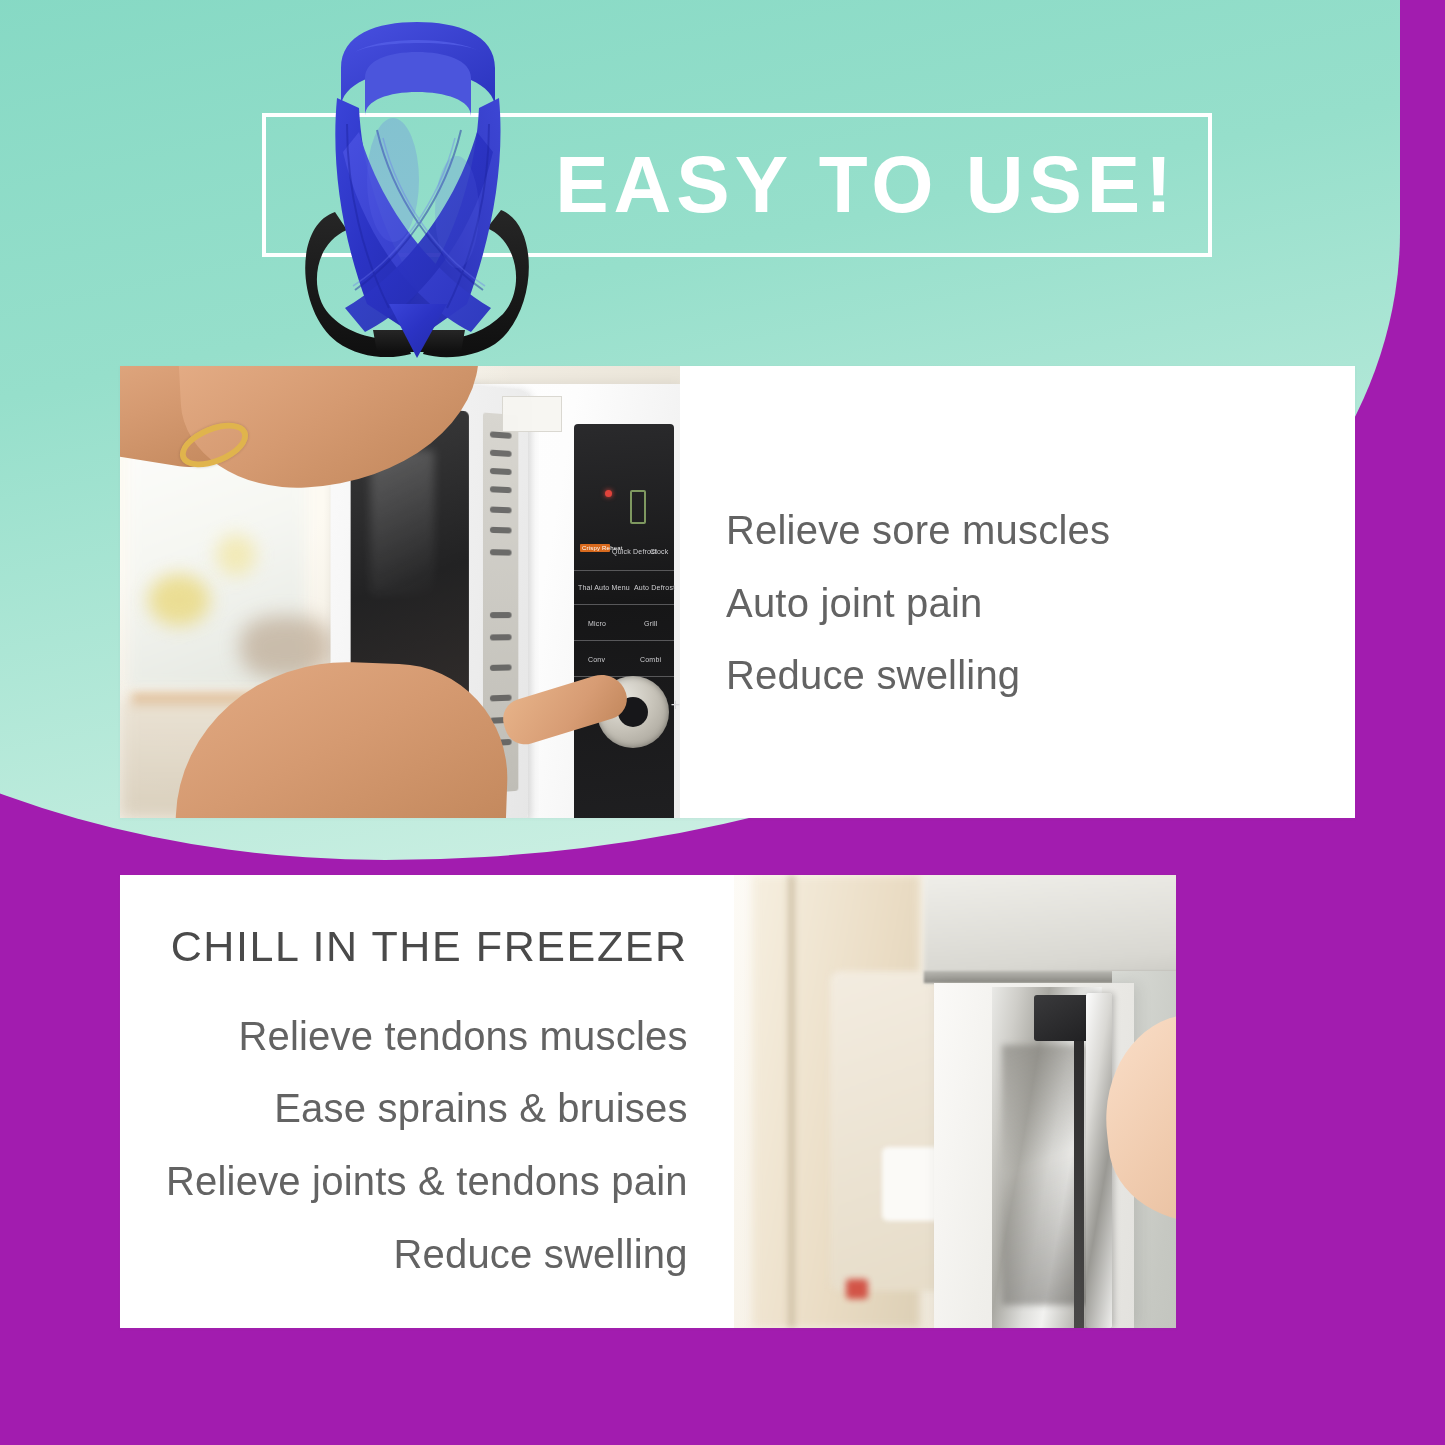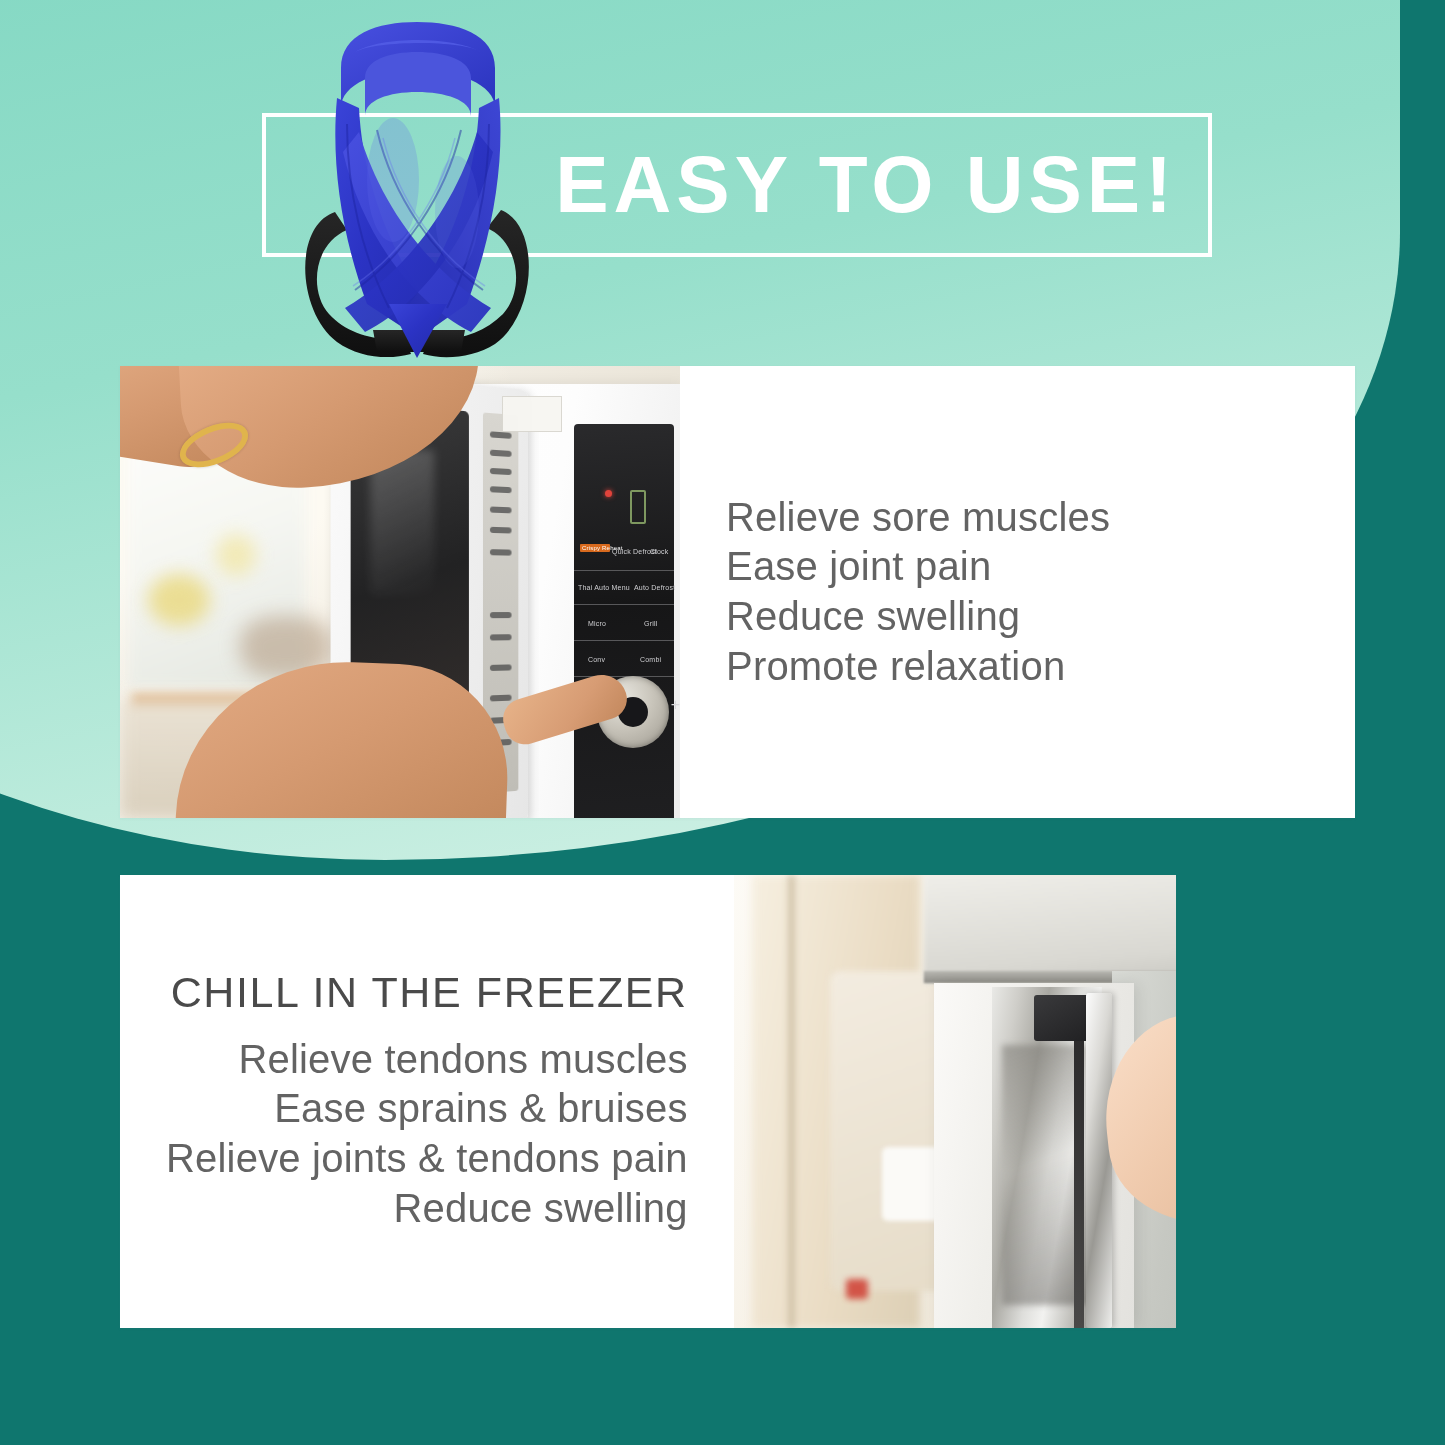--- a/index.html
+++ b/index.html
@@ -6,21 +6,21 @@
   body{
     width:1445px;height:1445px;
     background:#F3F3F8;
     font-family:"Liberation Sans", sans-serif;
     overflow:hidden;
   }
   .poster{
     position:relative;
     width:1445px;height:1445px;
     overflow:hidden;
-    background:#0f766e;
+    background:#a21caf;
   }
 
   
   .teal-blob{
     position:absolute;
     left:-420px; top:-560px;
     width:1820px; height:1420px;
     border-radius:0 0 58% 46% / 0 0 46% 40%;
     background:linear-gradient(168deg,#79D3BE 0%,#81D7C2 28%,#96DFCB 58%,#BCEBDC 82%,#D8F2E8 100%);
   }
@@ -97,20 +97,21 @@
     line-height:1.05;
     white-space:nowrap;
   }
   .benefit{
     color:#636363;
     font-size:40px;
     font-weight:300;
     line-height:1.24;
     letter-spacing:.2px;
     white-space:nowrap;
+    margin-top:23px;
   }
 
   
   .scene{position:absolute;inset:0;}
 
   
   .mw-kitchen{
     position:absolute; inset:0;
     background:
       radial-gradient(circle at 14% 22%, #fdfaf2 0 22%, rgba(253,250,242,0) 55%),
@@ -475,23 +476,22 @@
         <div class="hand hand-top-forearm"></div>
         <div class="hand hand-top"></div>
         <div class="bracelet"></div>
         <div class="hand hand-bottom"></div>
         <div class="finger finger-point"></div>
       </div>
     </div>
 
     <div class="copy left-align">
       <div class="benefit">Relieve sore muscles</div>
-      <div class="benefit">Ease joint pain</div>
+      <div class="benefit">Auto joint pain</div>
       <div class="benefit">Reduce swelling</div>
-      <div class="benefit">Promote relaxation</div>
     </div>
   </div>
 
   <div class="card" id="card-chill">
 
     <div class="copy right-align">
       <div class="card-title">CHILL IN THE FREEZER</div>
       <div class="benefit">Relieve tendons muscles</div>
       <div class="benefit">Ease sprains &amp; bruises</div>
       <div class="benefit">Relieve joints &amp; tendons pain</div>

